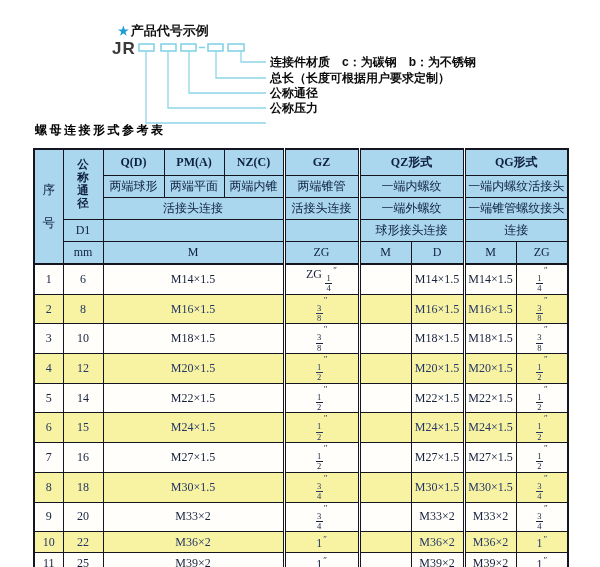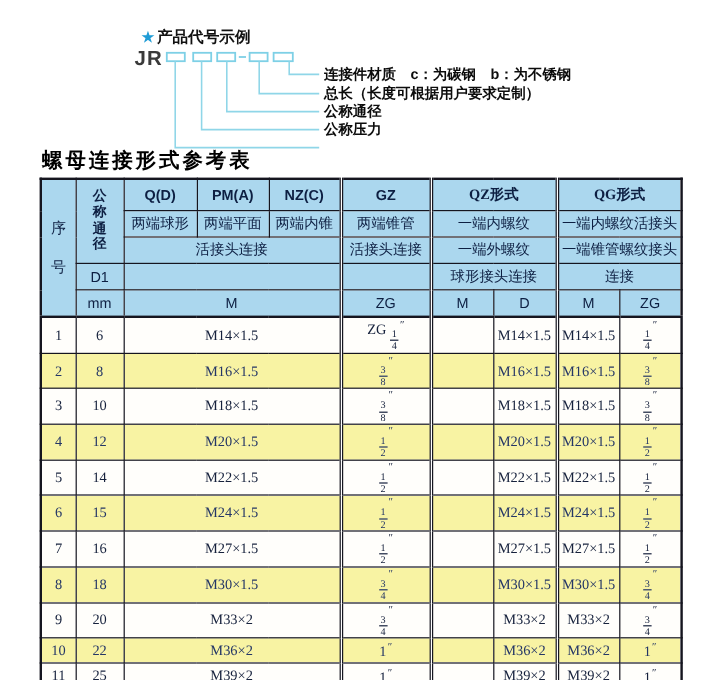--- a/index.html
+++ b/index.html
@@ -8,38 +8,38 @@
 
   
   .diag-title{position:absolute;left:118px;top:22px;font-size:13px;font-weight:bold;color:#111;}
   .diag-title .star{color:#1f9cd6;margin-right:2px;font-size:12px;}
   .code-prefix{position:absolute;left:112px;top:39px;font-size:17px;font-weight:bold;color:#3a3a3a;letter-spacing:1px;}
   .diag-svg{position:absolute;left:0;top:0;}
   .diag-label{position:absolute;left:270px;font-size:12px;font-weight:bold;color:#0c0c0c;white-space:nowrap;line-height:12px;}
   .dl0{top:56px}.dl1{top:72px}.dl2{top:87px}.dl3{top:102px}.dl4{top:117px}
 
   
-  .tbl-title{position:absolute;left:35px;top:122px;font-size:17px;font-weight:bold;color:#000;
+  .tbl-title{position:absolute;left:35px;top:122px;font-size:12px;font-weight:bold;color:#000;
              font-family:"DejaVu Serif","Liberation Serif",serif;letter-spacing:2.5px;}
 
   
   .tbl-wrap{position:absolute;left:33px;top:148px;}
   table{border-collapse:collapse;table-layout:fixed;width:534px;
         font-family:"Liberation Serif",serif;border:2px solid #15151f;}
   th,td{border:1px solid #15151f;padding:0 1px;text-align:center;overflow:hidden;}
   th{background:#abd7ee;color:#0d1f42;font-weight:normal;font-size:12px;}
   .thr1 th{height:25px;font-weight:bold;}
   .thr2 th,.thr3 th,.thr4 th,.thr5 th{height:21px;}
   td{height:20px;font-size:12px;color:#16213c;background:#fffefb;}
   tr.alt td{background:#f8f3a3;color:#243666;}
   .bl2{border-left:3px double #15151f;}
   .hdr-bot{border-bottom:2px solid #15151f;}
   .vtext{display:inline-block;font-size:11.5px;line-height:1.15;}
   .v-seq{font-size:12.5px;line-height:2.6;font-weight:normal;}
-  .latin{font-family:Liberation Sans, sans-serif;}
+  .latin{font-family:Liberation Serif, serif;}
   
   .fr{display:inline-flex;flex-direction:column;align-items:center;font-size:8.5px;
       line-height:1.1;vertical-align:-3px;}
   .fr b{font-weight:normal;border-bottom:1px solid currentColor;padding:0 1.5px;display:block;}
   .fr i{font-style:normal;display:block;}
   .in{font-size:9px;vertical-align:5px;margin-left:1px;}
 </style>
 </head>
 <body>
 

